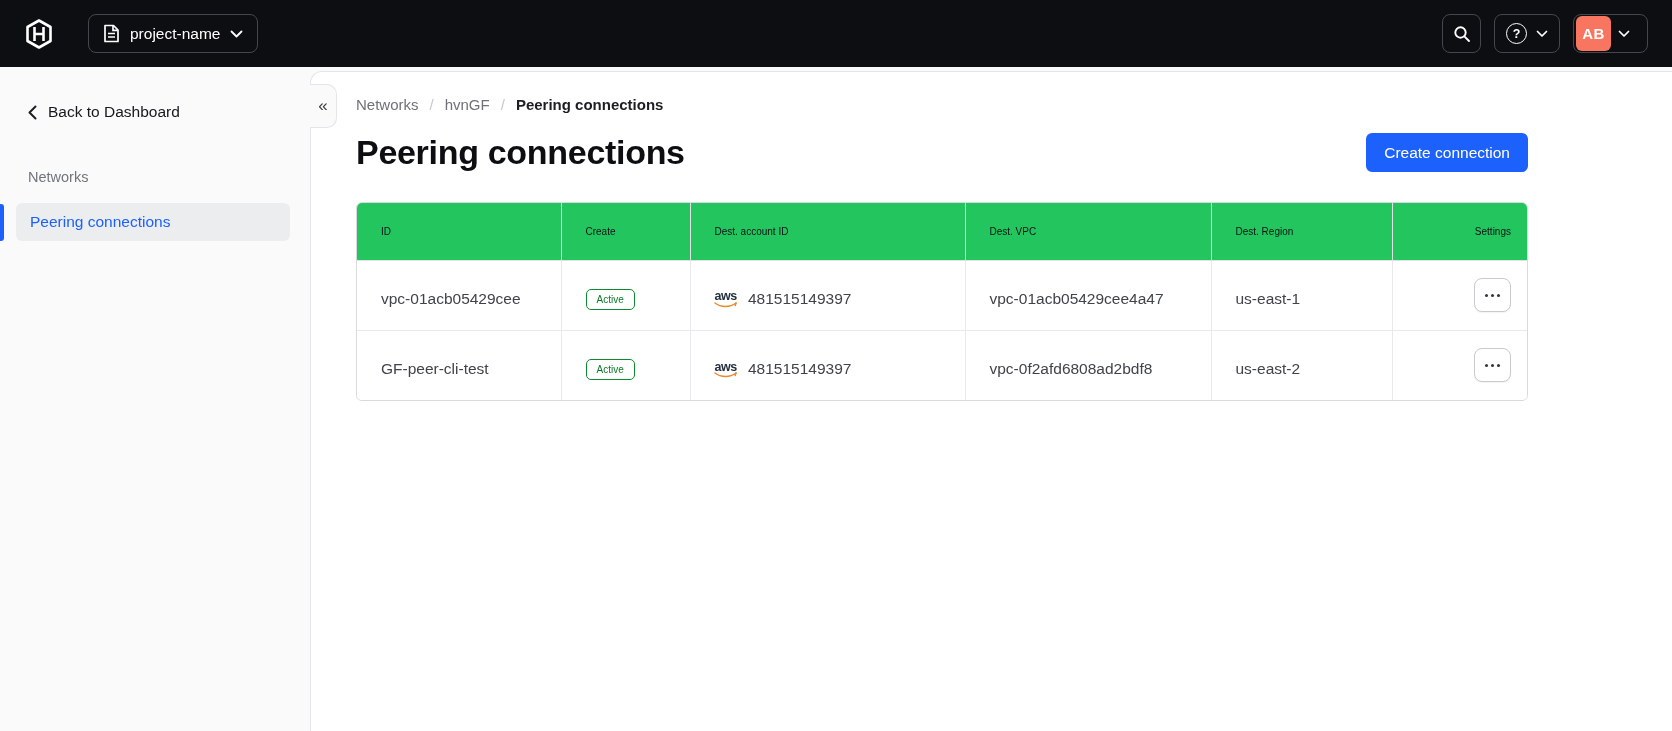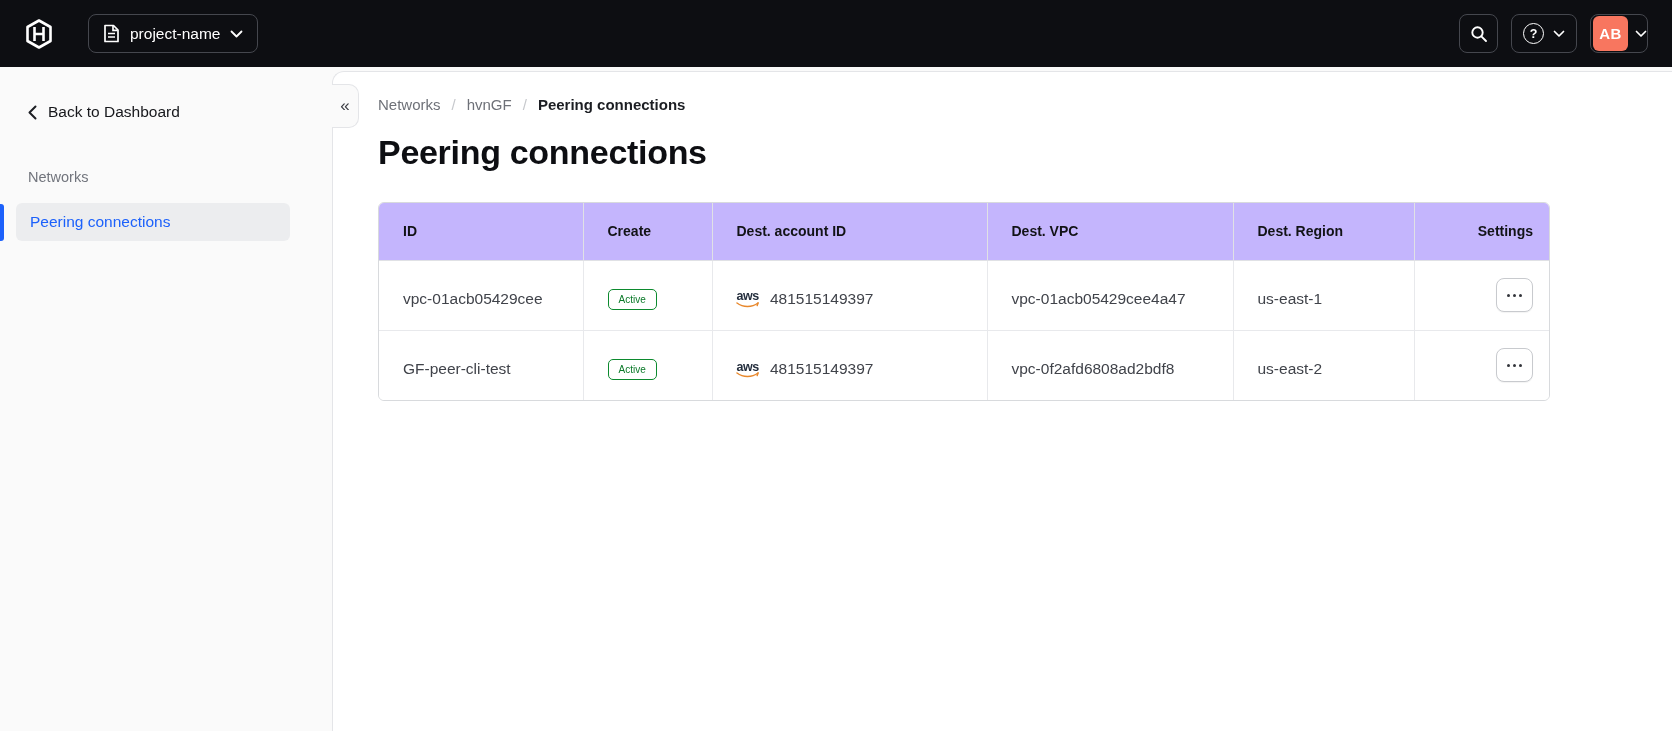--- a/index.html
+++ b/index.html
@@ -27,29 +27,29 @@
     height:39px; background:transparent; border:1px solid #45474e; border-radius:8px;
     display:flex; align-items:center; justify-content:center; color:#fff; cursor:pointer; font-family:inherit;
   }
   .search-btn { width:39px; }
   .help-btn { padding:0 11px; gap:9px; }
   .help-circle {
     width:21px; height:21px; border:1.6px solid #fff; border-radius:50%;
     display:flex; align-items:center; justify-content:center;
     font-size:12.5px; font-weight:700; color:#fff;
   }
-  .account-btn { padding:0 0 0 2px; gap:7px; }
+  .account-btn { padding:0 17px 0 2px; gap:7px; }
   .avatar {
     width:35px; height:35px; border-radius:6px; background:#f8765f;
     display:flex; align-items:center; justify-content:center;
     color:#fff; font-size:15px; font-weight:600; letter-spacing:.3px;
   }
 
   
-  .shell { display:flex; height:664px; position:relative;gap:22px; }
+  .shell { display:flex; height:664px; position:relative; }
 
   .sidebar { width:310px; flex:none; background:#fafafa; position:relative; }
   .back-row {
     display:flex; align-items:center; gap:11px;
     padding:36px 0 0 28px; font-size:15.5px; font-weight:500; color:#16171b; cursor:pointer;
   }
   .nav-section-label { margin:48px 0 0 28px; font-size:14.5px; color:#71747c; }
   .nav-item-wrap { position:relative; margin-top:18px; }
   .nav-item {
     margin:0 20px 0 16px; background:#ecedef; border-radius:6px;
@@ -84,22 +84,22 @@
   .page-title { margin:0; font-size:34px; font-weight:700; color:#0d0e12; letter-spacing:-0.3px; }
   .create-btn {
     height:39px; padding:0 18px; background:#1c61fb; color:#fff;
     border:none; border-radius:6px; font-size:15.5px; font-weight:500; font-family:inherit; cursor:pointer;
   }
 
   
   .table-wrap { width:1172px; margin-top:30px; border:1px solid #d8dadd; border-radius:6px; overflow:hidden; }
   table { width:100%; border-collapse:collapse; table-layout:fixed; }
   th {
-    background:#c4b5fd; height:57px; text-align:left;
-    padding:0 0 0 24px; font-size:14px; font-weight:700; color:#121316;
+    background:#22c55e; height:57px; text-align:left;
+    padding:0 0 0 24px; font-size:10px; font-weight:400; color:#121316;
     border-bottom:1px solid #e0e1e5; border-left:1px solid #e0e1e5;
   }
   th:first-child { border-left:none; }
   th.th-settings { text-align:right; padding:0 18px 0 0; }
   td {
     height:70px; padding:8px 0 0 24px; font-size:15.5px; color:#40434a;
     border-left:1px solid #e8e9ec; background:#fff;
   }
   td:first-child { border-left:none; }
   tr.data-row + tr.data-row td { border-top:1px solid #e8e9ec; }
@@ -204,20 +204,21 @@
     <nav class="breadcrumb">
       <span class="crumb">Networks</span>
       <span class="crumb-sep">/</span>
       <span class="crumb">hvnGF</span>
       <span class="crumb-sep">/</span>
       <span class="crumb-current">Peering connections</span>
     </nav>
 
     <div class="title-row">
       <h1 class="page-title">Peering connections</h1>
+      <button class="create-btn">Create connection</button>
     </div>
 
     <div class="table-wrap">
       <table>
         <colgroup>
           <col style="width:204px">
             <col style="width:129px">
             <col style="width:275px">
           <col style="width:246px">
             <col style="width:181px">

